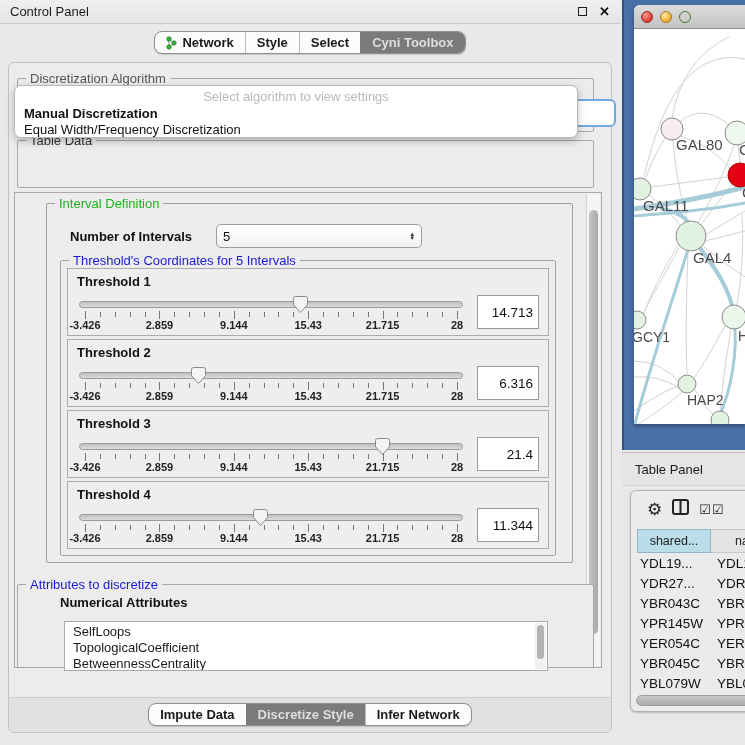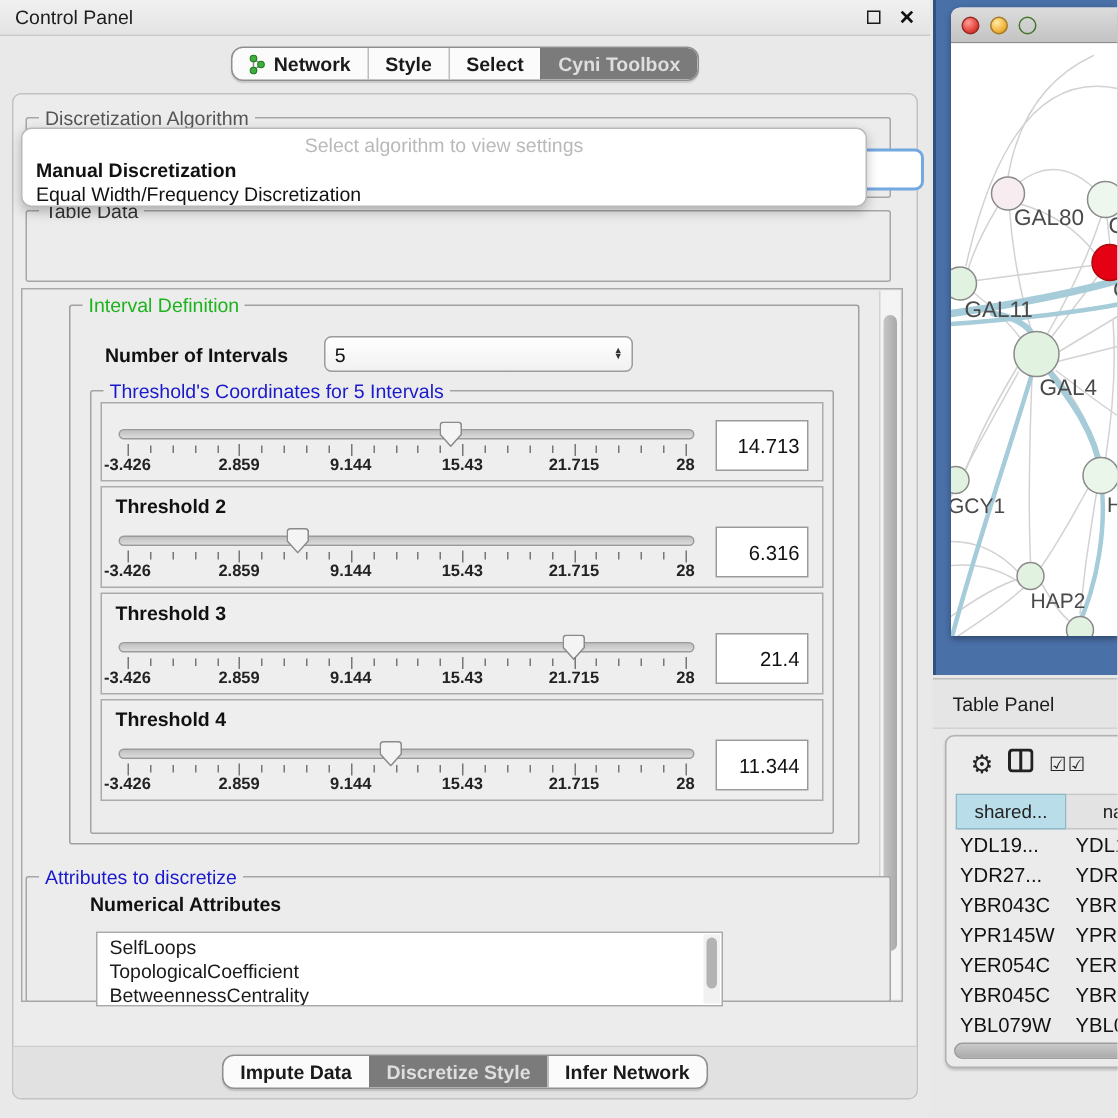--- a/index.html
+++ b/index.html
@@ -50,21 +50,21 @@
   .slider-col { flex:1; position:relative; }
   .track { position:relative; height:7px; border:1px solid #9a9a9a; border-radius:4px; background:linear-gradient(#c0c0c0,#dcdcdc); margin:9px 2px 0; }
   .handle { position:absolute; top:-6px; margin-left:-7px; }
   .ticks { position:relative; height:9px; margin:2px 8px 0; }
   .tick { position:absolute; top:1px; width:1px; background:#777; }
   .tick.major { height:8px; } .tick.minor { height:5px; top:2px; }
   .ticklabels { position:relative; height:13px; margin:0 8px; }
   .ticklabels span { position:absolute; transform:translateX(-50%); font-size:11px; font-weight:bold; color:#222; white-space:nowrap; }
   .t-value { width:62px; height:34px; background:#fff; border:1px solid #9a9a9a; font-size:13.5px; color:#111; display:flex; align-items:center; justify-content:flex-end; padding-right:5px; }
 
-  .attr-list { position:absolute; left:46px; top:36px; width:418px; height:50px; background:#fff; border:1px solid #a9a9a9; overflow:hidden; font-size:13px; color:#1a1a1a; padding:2px 0 0 8px; line-height:16px; }
+  .attr-list { position:absolute; left:46px; top:36px; width:484px; height:50px; background:#fff; border:1px solid #a9a9a9; overflow:hidden; font-size:13px; color:#1a1a1a; padding:2px 0 0 8px; line-height:16px; }
   .attr-vsb { position:absolute; right:1px; top:1px; bottom:1px; width:11px; background:#f1f1f1; }
   .attr-vsb .thumb { position:absolute; left:2px; top:2px; width:7px; height:34px; border-radius:4px; background:#b3b3b3; }
 
   .apply-btn { position:absolute; left:268px; top:668px; width:89px; height:23px; border:1px solid #979797; border-radius:5px; background:linear-gradient(#ffffff,#e0e0e0); font-family:"Liberation Sans",sans-serif; font-size:13.5px; color:#111;margin-top:40px; }
   .bottom-strip { position:absolute; left:9px; top:697px; width:602px; height:35px; background:#e1e1e1; border-top:1px solid #cdcdcd; border-radius:0 0 6px 6px; }
   .cp-bottombar { position:absolute; left:0; top:703px; width:620px; display:flex; justify-content:center; }
 
   
   .blue-frame { position:absolute; left:622px; top:0; width:123px; height:450px; background:#4a70a8; border-left:2px solid #33517e; }
   .mac-win { position:absolute; left:634px; top:5px; width:111px; height:419px; border-radius:6px 0 0 0; box-shadow:0 2px 4px rgba(0,0,0,.35); background:#fff; }
@@ -162,20 +162,21 @@
                 <span>▲</span>
                 <span>▼</span>
               </span>
           </div>
         </div>
 
         <div class="groupbox" style="left:13px; top:56px; width:496px; height:296px; border-color:#a3a3a3;">
           <span class="gtitle" style="color:#1a1acc;">Threshold's Coordinates for 5 Intervals</span>
           <div id="threshold-list" style="position:absolute; left:0; top:4px; right:0;">
               <div class="tbox">
+                <div class="tlabel">Threshold 1</div>
                 <div class="slider-row">
                   <div class="slider-col">
                     <div class="track">
                       <span class="handle" style="left:57.71972252275186%"><svg width="15" height="17" viewBox="0 0 15 17">
                           <path d="M2.5.5h10a2 2 0 0 1 2 2v6.2L7.5 16.5.5 8.7V2.5a2 2 0 0 1 2-2z" fill="#f4f4f4" stroke="#8a8a8a"></path>
                         </svg></span>
                     </div>
                     <div class="ticks">
                       <div class="tick major" style="left:0%"></div>
                       <div class="tick minor" style="left:4%"></div>

